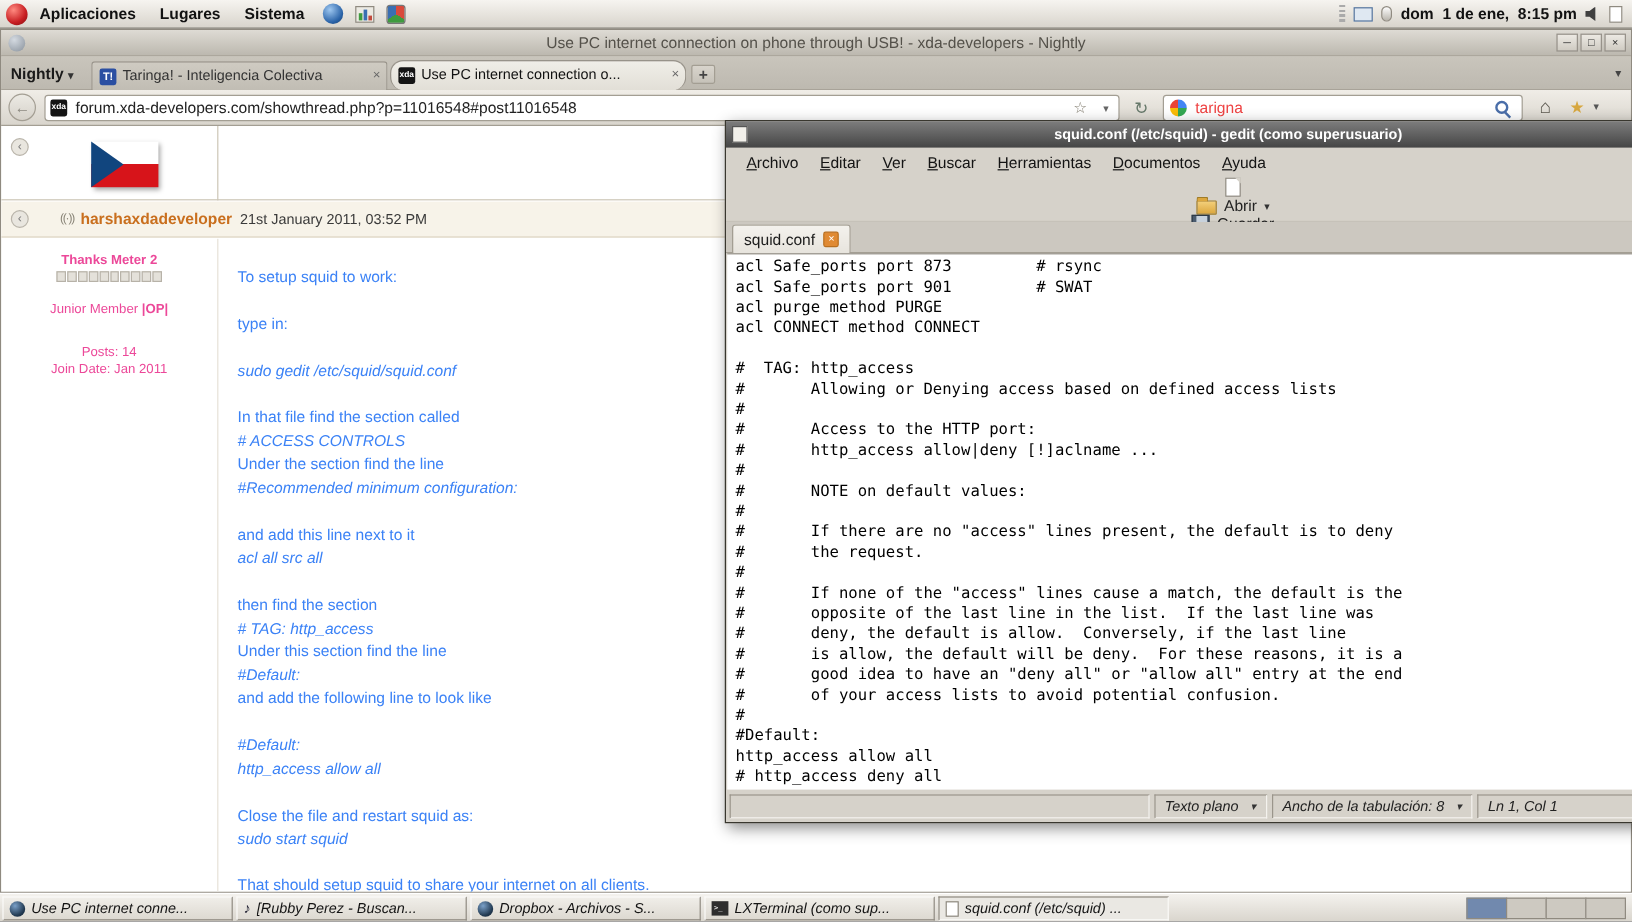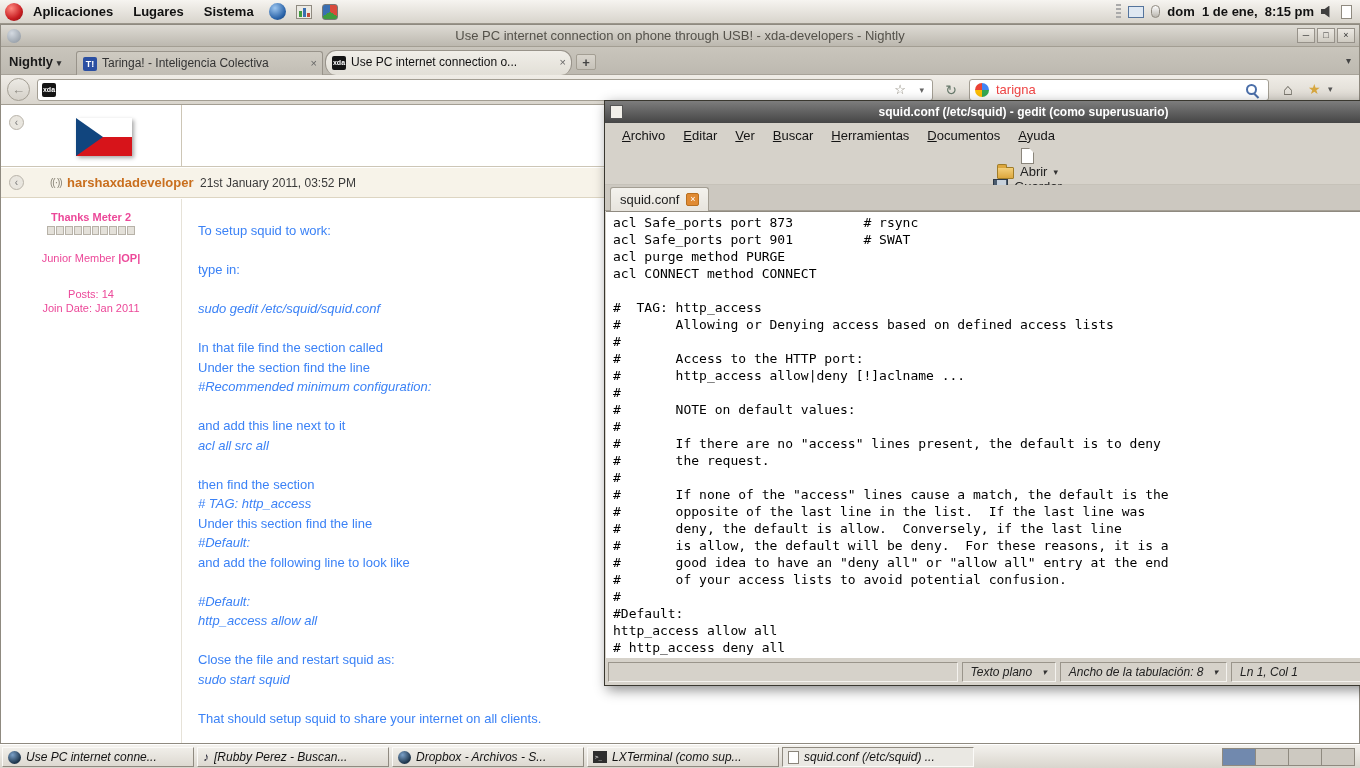--- a/index.html
+++ b/index.html
@@ -266,20 +266,21 @@
         <span class="tclose">×</span>
       </span>
       <span class="newtab">+</span>
       <span class="alltabs">▾</span>
     </div>
 
     <div class="ff-navbar">
       <span class="backbtn">←</span>
       <span class="urlbox">
         <span class="fav xda">xda</span>
+        <span class="urltext">forum.xda-developers.com/showthread.php?p=11016548#post11016548</span>
         <span class="urlstar">☆</span>
         <span class="urlchev">▾</span>
       </span>
       <span class="reloadbtn">↻</span>
       <span class="searchbox">
         <span class="gmarble"></span>
         <span class="searchtext">tarigna</span>
         <span class="mag"></span>
       </span>
       <span class="homebtn">⌂</span>
@@ -325,20 +326,21 @@
       </div>
       <div class="vline2"></div>
       <div class="postbody">
           <div class="pline">To setup squid to work:</div>
           <div class="pline">&nbsp;</div>
           <div class="pline">type in:</div>
           <div class="pline">&nbsp;</div>
           <div class="pline it">sudo gedit /etc/squid/squid.conf</div>
           <div class="pline">&nbsp;</div>
           <div class="pline">In that file find the section called</div>
+          <div class="pline it"># ACCESS CONTROLS</div>
           <div class="pline">Under the section find the line</div>
           <div class="pline it">#Recommended minimum configuration:</div>
           <div class="pline">&nbsp;</div>
           <div class="pline">and add this line next to it</div>
           <div class="pline it">acl all src all</div>
           <div class="pline">&nbsp;</div>
           <div class="pline">then find the section</div>
           <div class="pline it"># TAG: http_access</div>
           <div class="pline">Under this section find the line</div>
           <div class="pline it">#Default:</div>

